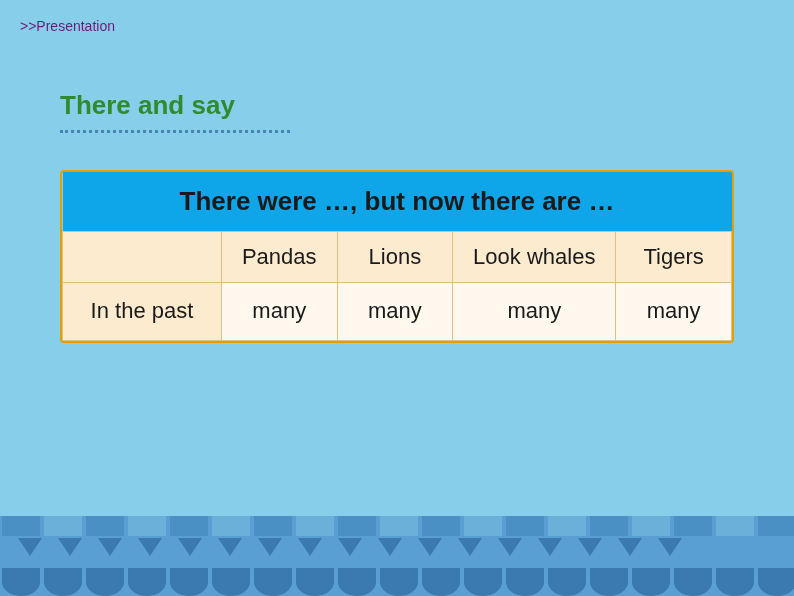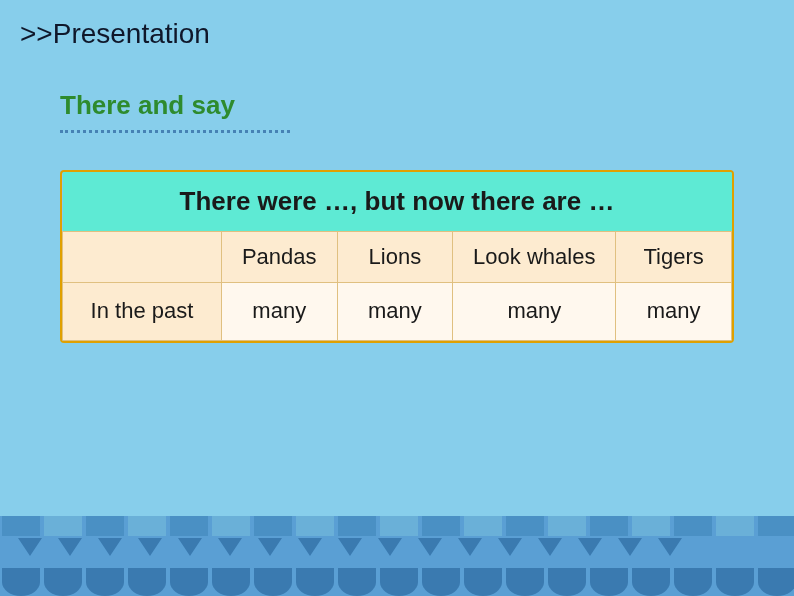--- a/index.html
+++ b/index.html
@@ -10,22 +10,22 @@
       background-color: #87CEEB;
       font-family: Arial, sans-serif;
       overflow: hidden;
       position: relative;
     }
 
     .top-label {
       position: absolute;
       top: 18px;
       left: 20px;
-      font-size: 28px;
-      color: #0f172a;
+      font-size: 14px;
+      color: #701a75;
       font-weight: normal;
     }
 
     .look-and-say {
       position: absolute;
       top: 90px;
       left: 60px;
       font-size: 26px;
       color: #2e8b2e;
       font-weight: bold;
@@ -48,21 +48,21 @@
       border-radius: 4px;
       overflow: hidden;
     }
 
     table {
       width: 100%;
       border-collapse: collapse;
     }
 
     .table-header {
-      background-color: #5eead4;
+      background-color: #0ea5e9;
       text-align: center;
       padding: 14px 10px;
       font-size: 26px;
       font-weight: bold;
       color: #1a1a1a;
     }
 
     .col-header {
       background-color: #FDEBD0;
       text-align: center;

